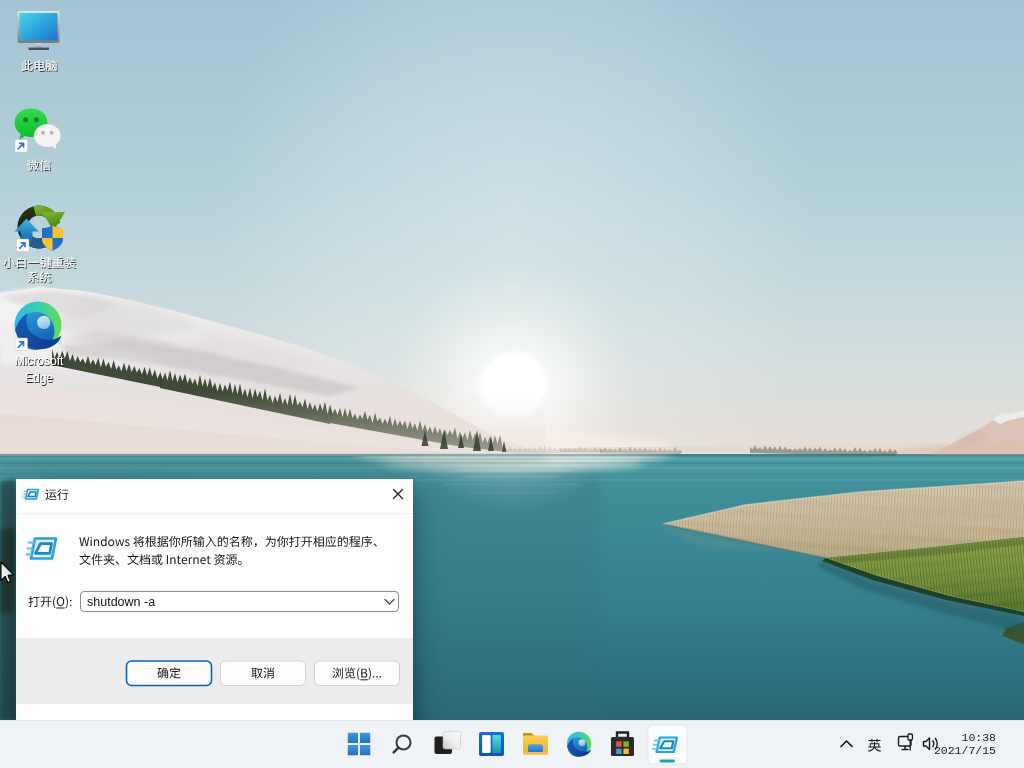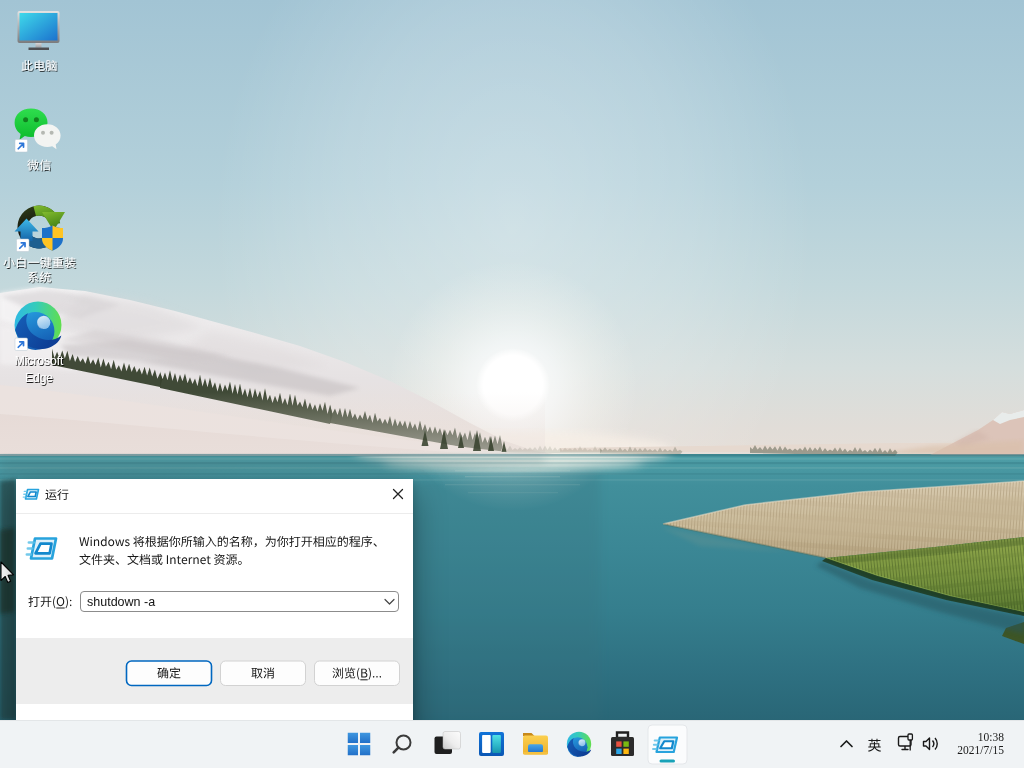--- a/index.html
+++ b/index.html
@@ -402,12 +402,12 @@
 </g>
 <rect x="908" y="14" width="4.4" height="6" rx="1" fill="#f0f3f5" stroke="#191919" stroke-width="1.3"></rect>
 <line x1="910.2" y1="20" x2="910.2" y2="30.5" stroke="#191919" stroke-width="1.3"></line>
 <g stroke="#191919" stroke-width="1.4" fill="none">
 <path d="M923.5,21.5 L926,21.5 L929.5,18 L929.5,29.5 L926,26 L923.5,26 Z" fill="none" stroke-linejoin="round"></path>
 <path d="M932.5,20.5 A5,5 0 0,1 932.5,27"></path>
 <path d="M935,18 A8.5,8.5 0 0,1 935,29.5"></path>
 </g>
 </g>
   </svg>
-<div style="position:absolute;right:20px;top:731px;width:120px;text-align:right;font-family:Liberation Serif, serif;font-size:11.5px;color:#1a1a1a;line-height:13px">10:38<br>2021/7/15</div>
+<div style="position:absolute;right:28px;top:731px;width:120px;text-align:right;font-family:Liberation Mono, monospace;font-size:11.5px;color:#1a1a1a;line-height:13px">10:38<br>2021/7/15</div>
 </body></html>

